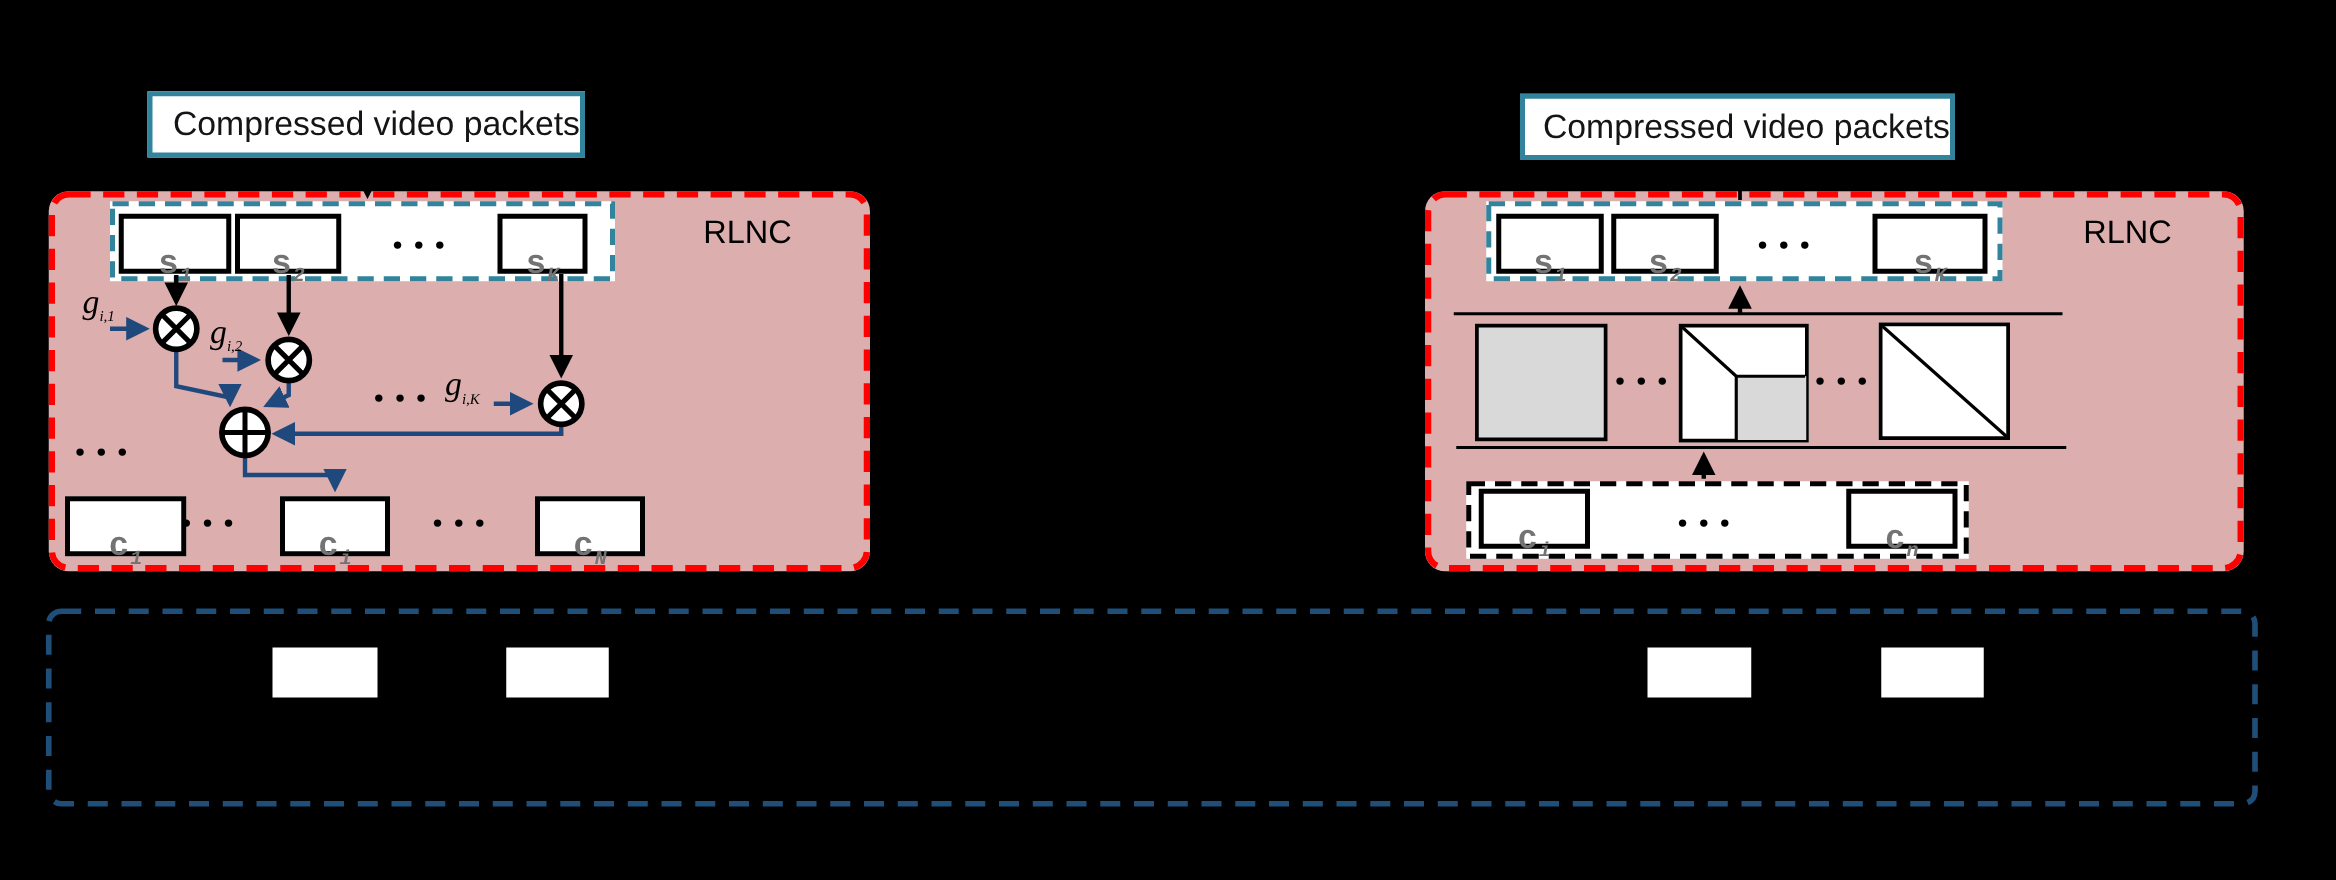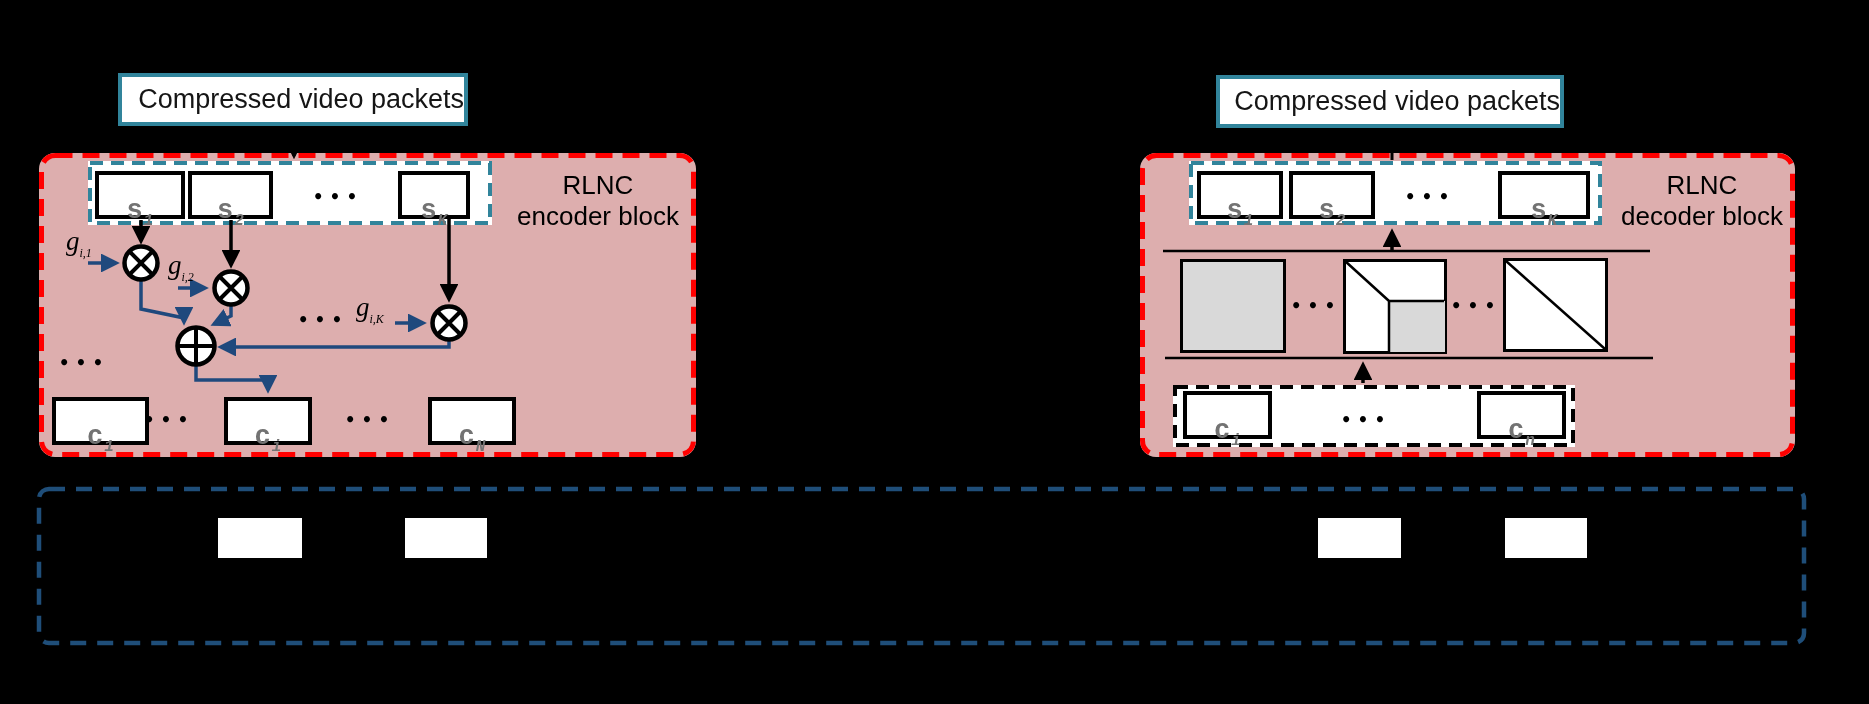--- a/index.html
+++ b/index.html
@@ -47,25 +47,23 @@
 
   <div class="toplabel" style="left:118px;top:73px;width:350px;height:53px">
     <span>Compressed video packets</span>
   </div>
   <div class="toplabel" style="left:1216px;top:75px;width:348px;height:53px">
     <span>Compressed video packets</span>
   </div>
 
   <div class="blocktitle" style="left:500px;top:170px;width:196px">
     <div>RLNC</div>
-    <div>encoder block</div>
   </div>
   <div class="blocktitle" style="left:1607px;top:170px;width:190px">
     <div>RLNC</div>
-    <div>decoder block</div>
   </div>
 
   <div class="pbox" style="left:95px;top:171px;width:90px;height:48px">
     <span class="m"><span>s</span><sub>1</sub></span>
   </div>
   <div class="pbox" style="left:188px;top:171px;width:85px;height:48px">
     <span class="m"><span>s</span><sub>2</sub></span>
   </div>
   <div class="pbox" style="left:398px;top:171px;width:72px;height:48px">
     <span class="m"><span>s</span><sub>K</sub></span>

